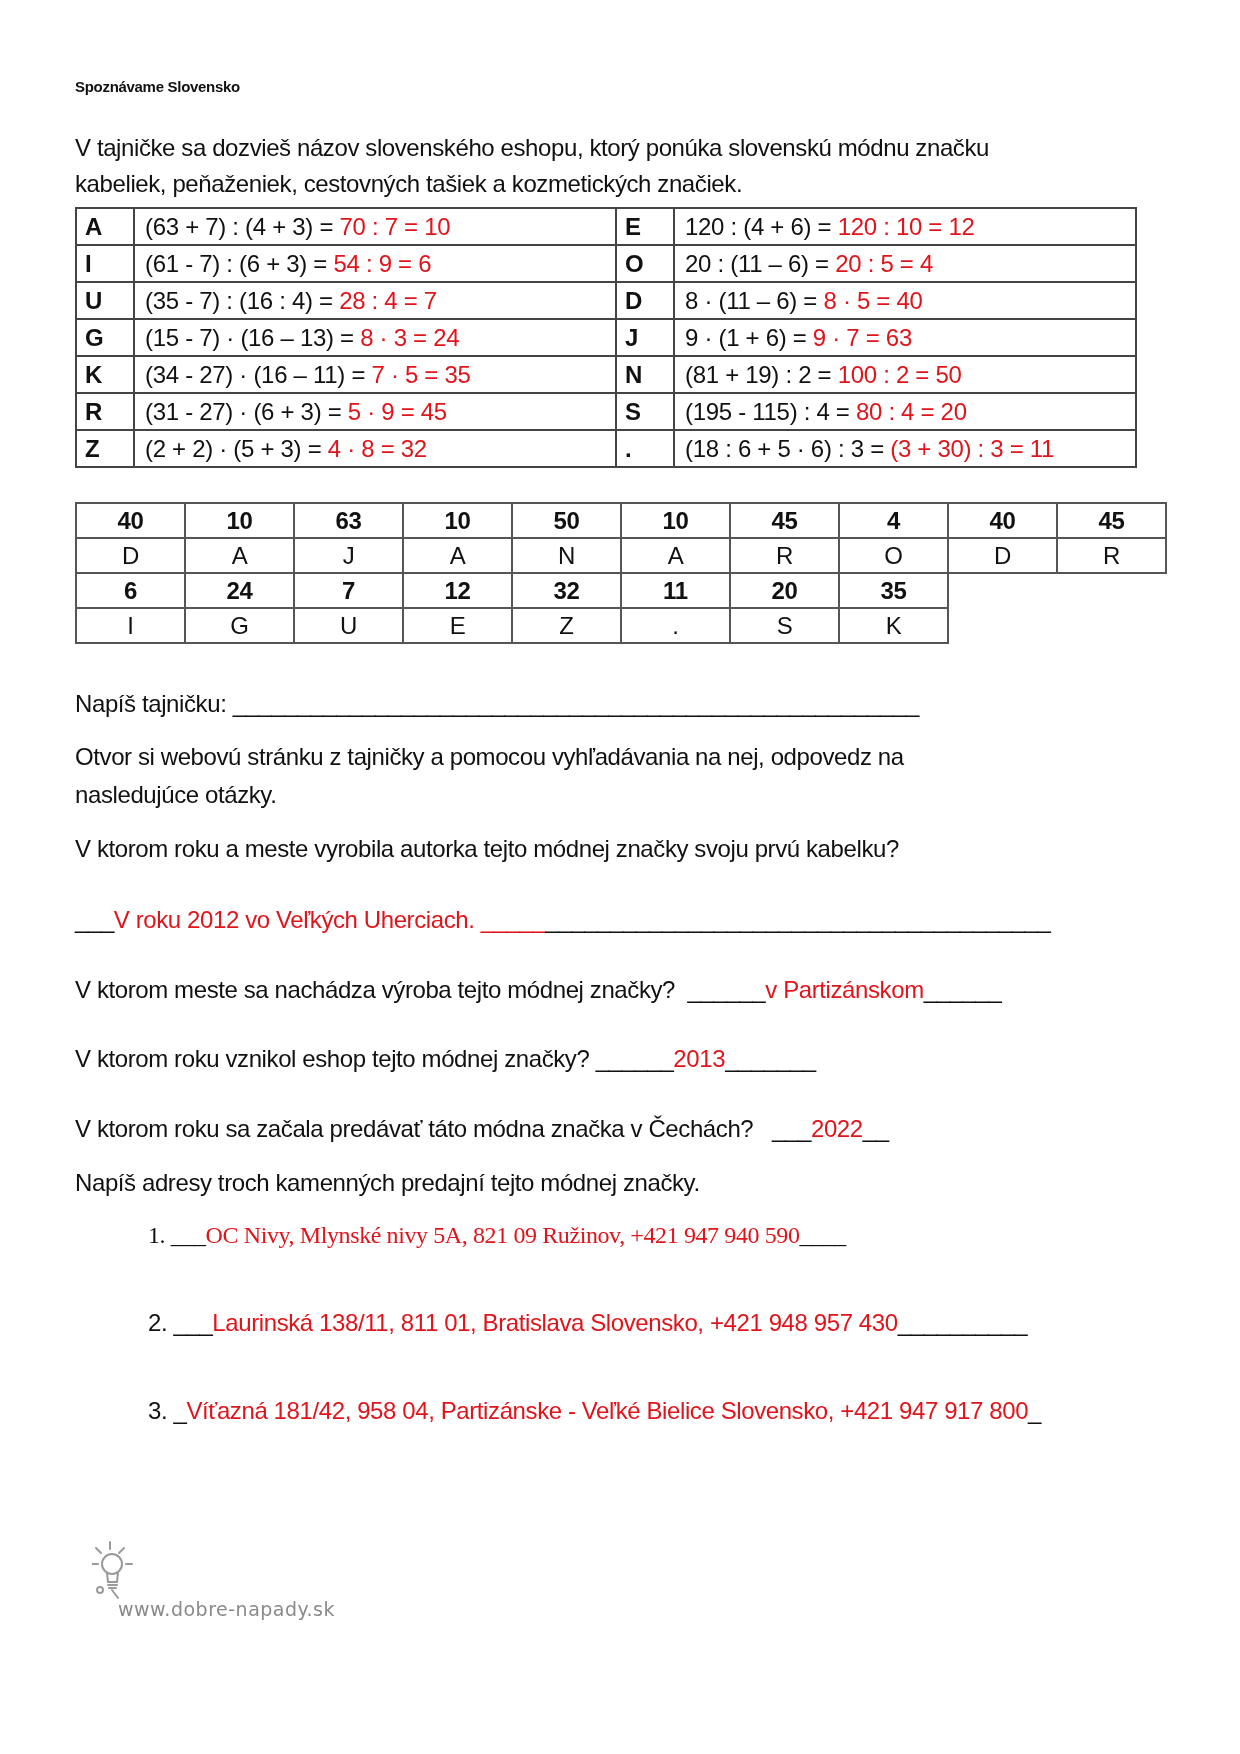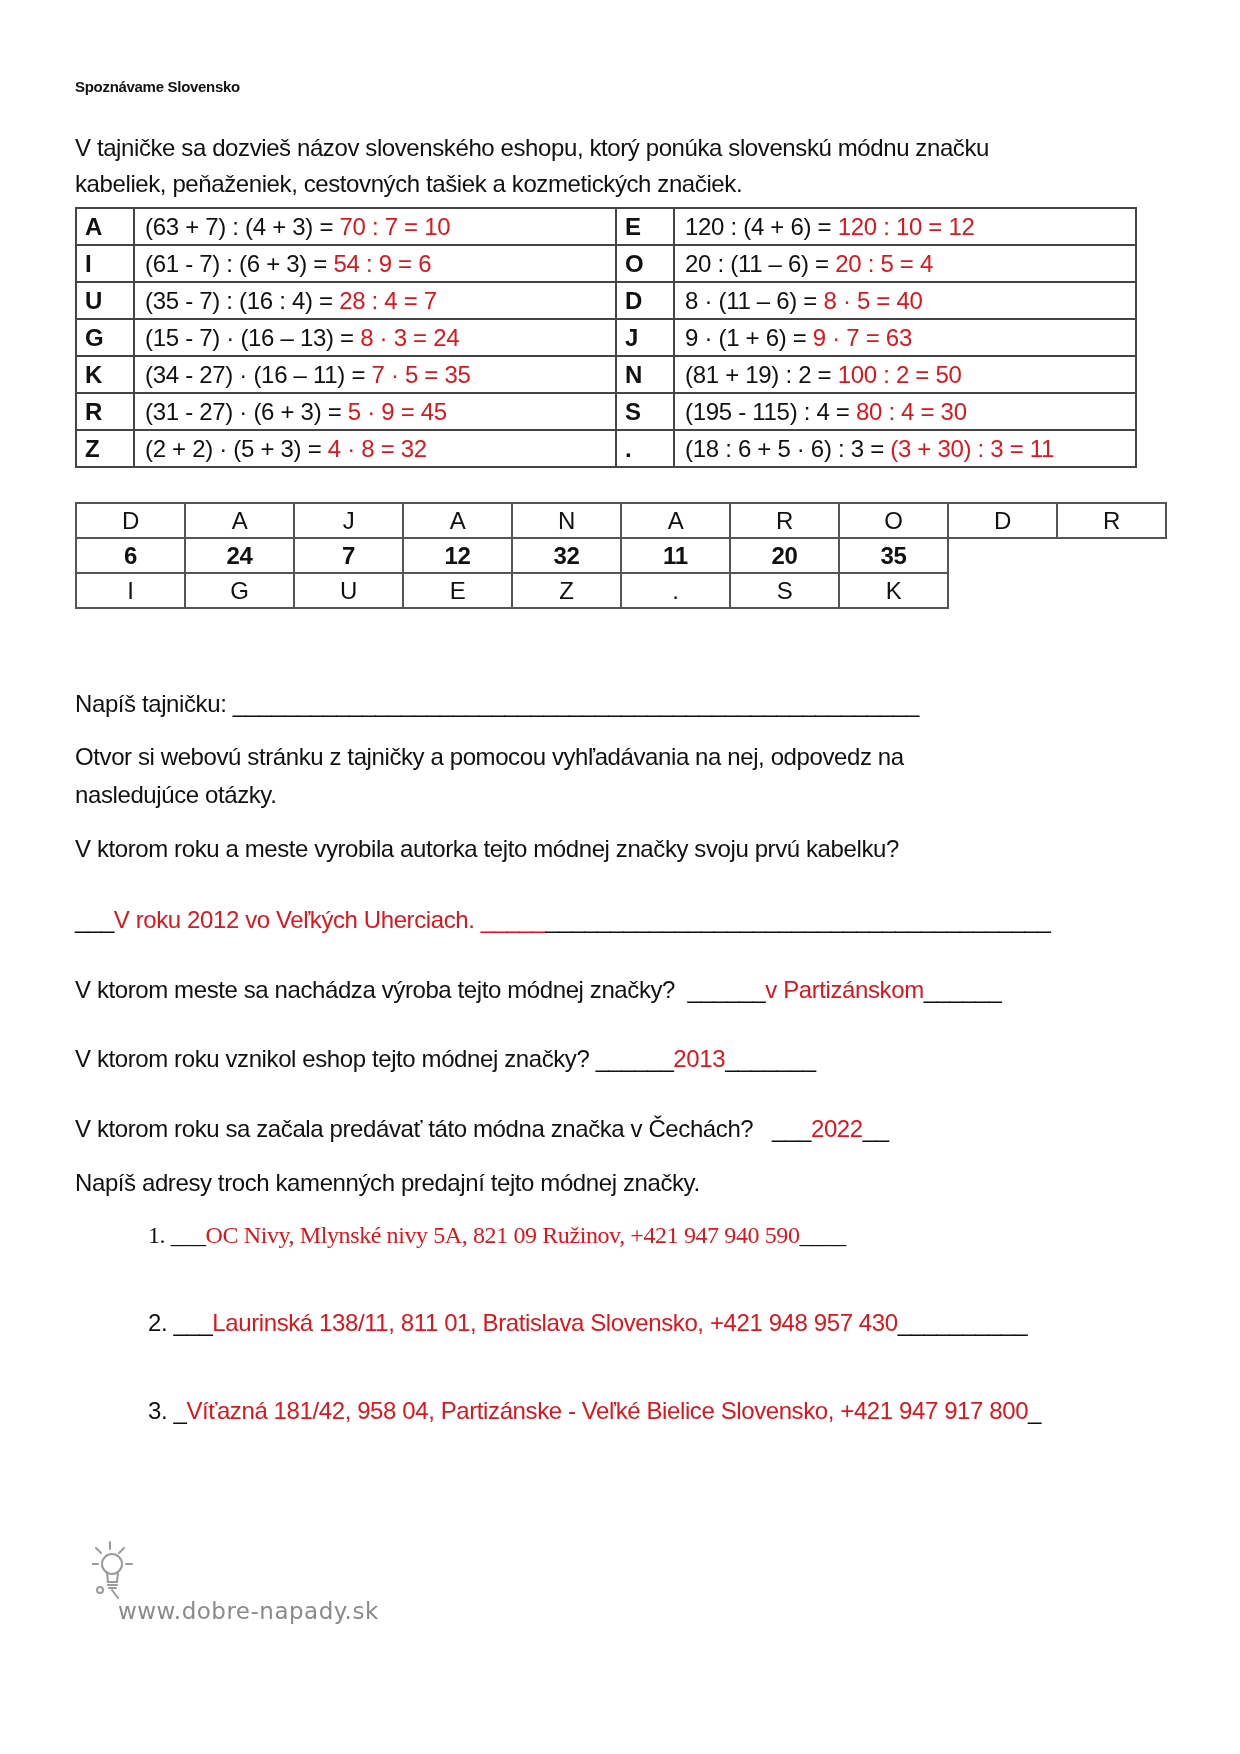--- a/index.html
+++ b/index.html
@@ -33,21 +33,21 @@
       border: 2px solid #555; width: 107px; height: 33px; text-align: center; padding: 0;
     }
     table.dec td.num { font-weight: bold; }
     table.dec td.empty { border: none; }
 
     .ans { font-size: 24px; line-height: 38px; letter-spacing: -0.4px; white-space: nowrap; }
     .list-item { left: 148px; font-size: 24px; letter-spacing: -0.4px; white-space: nowrap; }
 
     .logo { left: 92px; top: 1540px; width: 320px; height: 100px; }
     .logo-text { position: absolute; left: 58px; top: 2px; font-family: "DejaVu Serif", serif; font-style: italic; font-size: 40px; color: #8a8a8a; letter-spacing: 1px; }
-    .logo-url { position: absolute; left: 26px; top: 58px; font-family: "DejaVu Sans", sans-serif; font-size: 23px; color: #8a8a8a; letter-spacing: 0.5px; }
+    .logo-url { position: absolute; left: 26px; top: 58px; font-family: "DejaVu Sans", sans-serif; font-size: 19px; color: #8a8a8a; letter-spacing: 0.5px; }
     .bulb { position: absolute; left: 0; top: 0; width: 60px; height: 70px; }
   </style>
 </head>
 <body>
 
 <div class="abs title">Spoznávame Slovensko</div>
 
 <div class="abs para" style="top:129px;">V tajničke sa dozvieš názov slovenského eshopu, ktorý ponúka slovenskú módnu značku</div>
 <div class="abs para" style="top:165px;">kabeliek, peňaženiek, cestovných tašiek a kozmetických značiek.</div>
 
@@ -80,33 +80,45 @@
       <tr>
         <td class="letter">K</td>
         <td class="expr1"><span>(34 - 27) · (16 – 11) = </span><span class="red">7 · 5 = 35</span></td>
         <td class="letter2">N</td>
         <td><span>(81 + 19) : 2 = </span><span class="red">100 : 2 = 50</span></td>
       </tr>
       <tr>
         <td class="letter">R</td>
         <td class="expr1"><span>(31 - 27) · (6 + 3) = </span><span class="red">5 · 9 = 45</span></td>
         <td class="letter2">S</td>
-        <td><span>(195 - 115) : 4 = </span><span class="red">80 : 4 = 30</span></td>
+        <td><span>(195 - 115) : 4 = </span><span class="red">80 : 4 = 20</span></td>
       </tr>
       <tr>
         <td class="letter">Z</td>
         <td class="expr1"><span>(2 + 2) · (5 + 3) = </span><span class="red">4 · 8 = 32</span></td>
         <td class="letter2">.</td>
         <td><span>(18 : 6 + 5 · 6) : 3 = </span><span class="red">(3 + 30) : 3 = 11</span></td>
       </tr>
     </tbody>
 </table>
 
 <table class="dec">
   <tbody>
+    <tr id="dec-r1n">
+        <td class="num">40</td>
+        <td class="num">10</td>
+        <td class="num">63</td>
+        <td class="num">10</td>
+        <td class="num">50</td>
+        <td class="num">10</td>
+        <td class="num">45</td>
+        <td class="num">4</td>
+        <td class="num">40</td>
+        <td class="num">45</td>
+      </tr>
     <tr id="dec-r1l">
         <td class="let">D</td>
         <td class="let">A</td>
         <td class="let">J</td>
         <td class="let">A</td>
         <td class="let">N</td>
         <td class="let">A</td>
         <td class="let">R</td>
         <td class="let">O</td>
         <td class="let">D</td>

